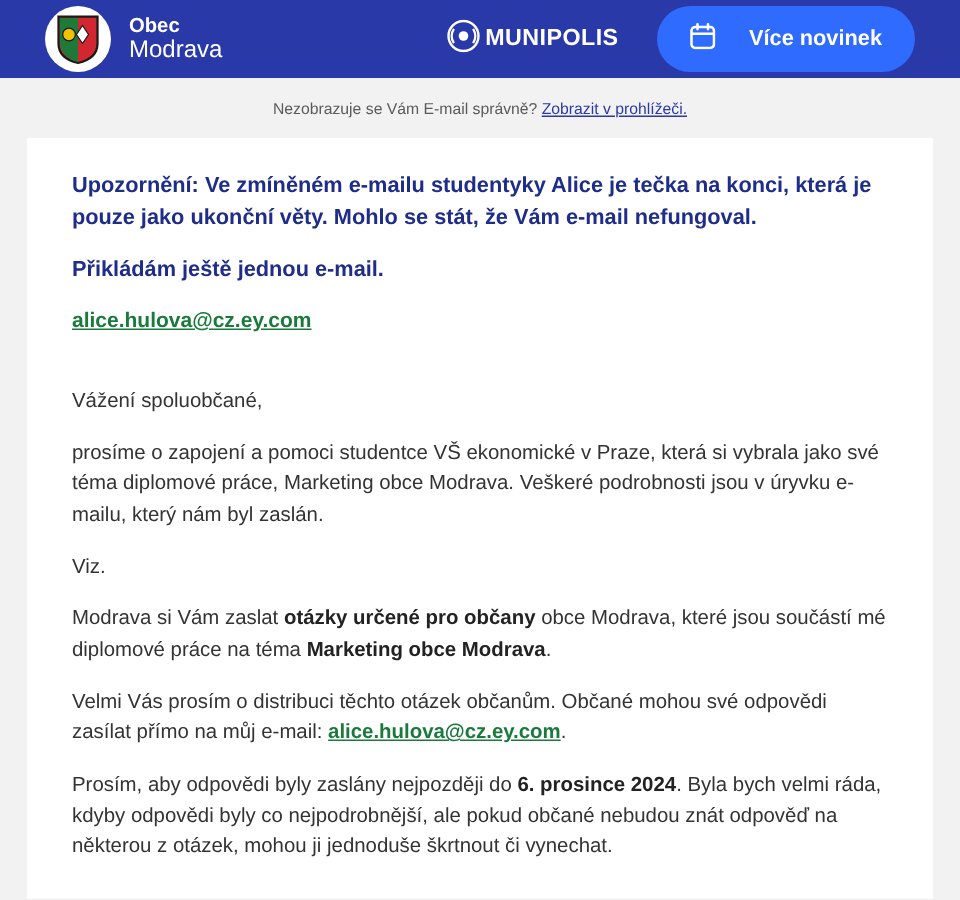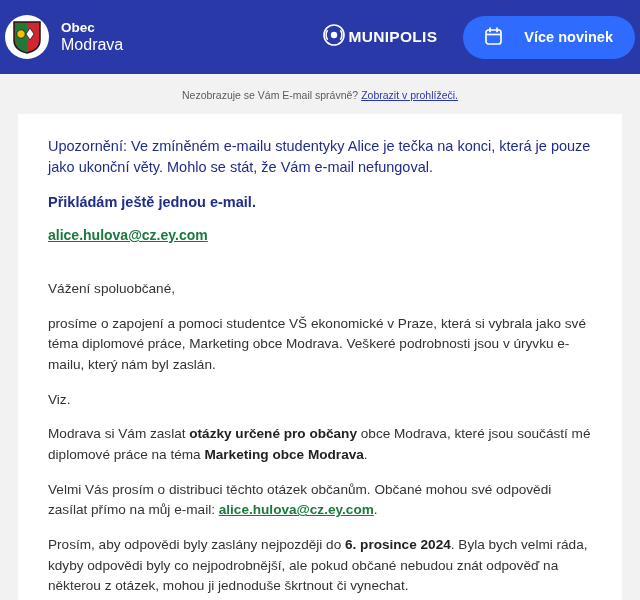--- a/index.html
+++ b/index.html
@@ -9,25 +9,25 @@
   body {
     width: 640px;
     height: 600px;
     background: #f2f2f2;
     font-family: "Liberation Sans", sans-serif;
     overflow: hidden;
   }
 
   
   .header {
-    height: 74px;
+    height: 52px;
     background: #2a39a8;
     display: flex;
     align-items: center;
-    padding: 0 5px;
+    padding: 0 30px;
     box-sizing: border-box;
   }
   .brand {
     display: flex;
     align-items: center;
     gap: 12px;
     flex: 0 0 auto;
   }
   .crest {
     width: 44px;
@@ -99,21 +99,21 @@
   
   .card {
     background: #ffffff;
     margin: 0 18px;
     padding: 22px 30px 10px;
     box-sizing: border-box;
     min-height: 480px;
   }
   .notice {
     color: #1f2d8a;
-    font-weight: normal;
+    font-weight: bold;
     font-size: 14.5px;
     line-height: 1.45;
     margin: 0 0 14px;
   }
   .notice2 {
     color: #1f2d8a;
     font-weight: bold;
     font-size: 14.5px;
     line-height: 1.45;
     margin: 0 0 14px;

